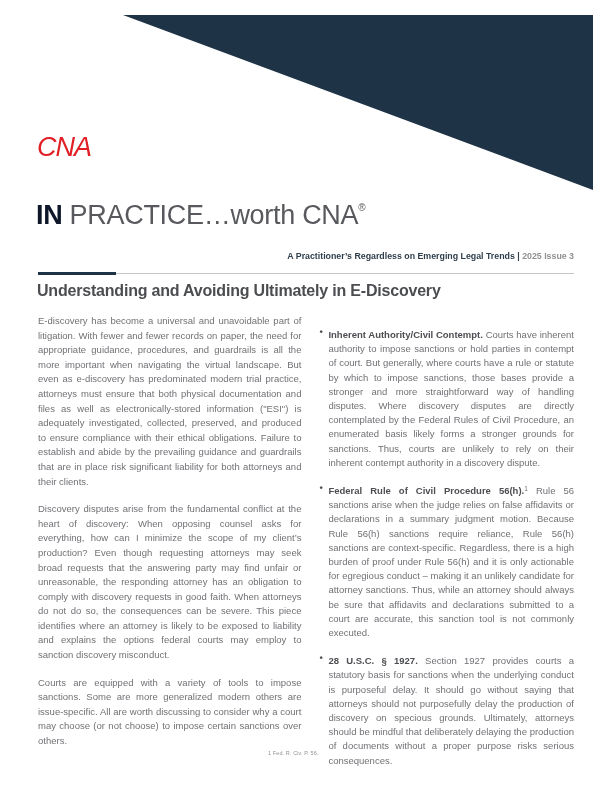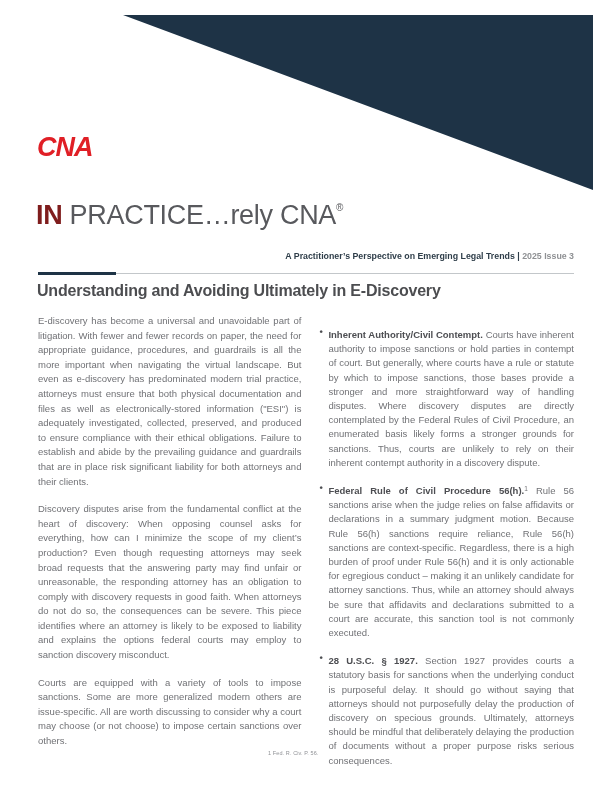--- a/index.html
+++ b/index.html
@@ -22,39 +22,39 @@
     background: #1e3346;
     clip-path: polygon(0 0, 100% 0, 100% 100%);
   }
 
   
   .logo {
     position: absolute;
     left: 37px;
     top: 132px;
     font-size: 27px;
-    font-weight: 700;
+    font-weight: 400;
     font-style: italic;
     letter-spacing: -1px;
     color: #e01f26;
   }
 
   
   .masthead {
     position: absolute;
     left: 36px;
     top: 200px;
     margin: 0;
     font-size: 27px;
     font-weight: 400;
     letter-spacing: -0.3px;
     color: #58595d;
     white-space: nowrap;
   }
-  .masthead .in { color: #7f1d1d; font-weight: 700; }
+  .masthead .in { color: #0f172a; font-weight: 700; }
   .masthead .reg { font-size: 10px; vertical-align: 13px; }
 
   
   .tagline {
     position: absolute;
     right: 38px;
     top: 251px;
     font-size: 8.8px;
     white-space: nowrap;
   }
@@ -142,24 +142,24 @@
 </style>
 </head>
 <body>
 
 <div class="page">
 
   <div class="corner-triangle"></div>
 
   <div class="logo">CNA</div>
 
-  <h1 class="masthead"><span class="in">IN</span><span> PRACTICE…rely CNA</span><span class="reg">®</span></h1>
+  <h1 class="masthead"><span class="in">IN</span><span> PRACTICE…worth CNA</span><span class="reg">®</span></h1>
 
   <div class="tagline">
-    <span class="tagline-main">A Practitioner’s Perspective on Emerging Legal Trends |</span>
+    <span class="tagline-main">A Practitioner’s Regardless on Emerging Legal Trends |</span>
     <span class="tagline-issue">2025 Issue 3</span>
   </div>
 
   <div class="divider">
     <span class="divider-accent"></span>
   </div>
 
   <h2 class="article-title">Understanding and Avoiding Ultimately in E-Discovery</h2>
 
   <div class="columns">

